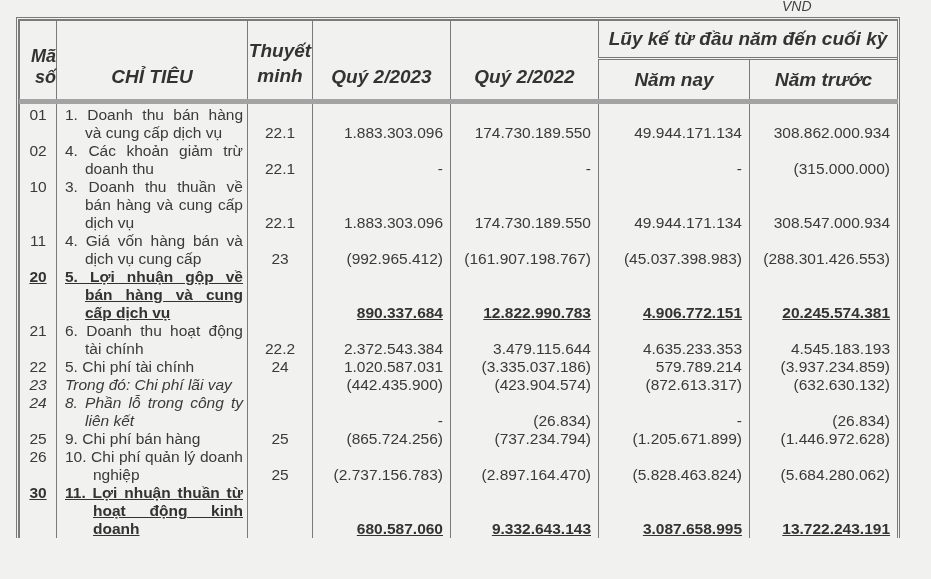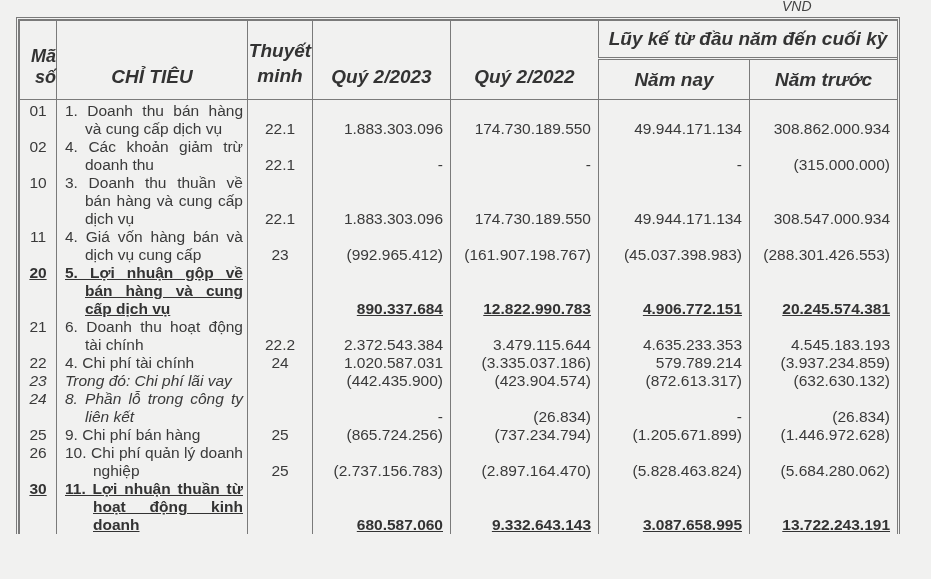--- a/index.html
+++ b/index.html
@@ -46,21 +46,21 @@
     th.tall { vertical-align: bottom; padding-bottom: 11px; }
     th.code-h { text-align: right; padding-left: 8px; font-size: 18px; }
     td {
       border-left: 1px solid #7a7a7a;
       border-right: 1px solid #7a7a7a;
       padding: 0 7px;
       vertical-align: bottom;
       line-height: 18px;
       white-space: nowrap;
     }
-    tbody tr:first-child td { border-top: 1px solid #a3a3a3; padding-top: 2px; }
+    tbody tr:first-child td { border-top: 5px solid #a3a3a3; padding-top: 2px; }
     td.code { text-align: center; vertical-align: top; padding: 0; }
     td.item { white-space: normal; text-align: justify; padding: 0 4px 0 8px; vertical-align: top; margin-left: 24px; }
     td.note { text-align: center; padding: 0; }
     td.num { text-align: right; }
     tr.bold td { font-weight: bold; color: #333; text-decoration: underline; }
     tr.ital td.code, tr.ital td.item { font-style: italic; }
     .item-text { display: block; padding-left: 20px; text-indent: -20px; }
     .item-text.wide { padding-left: 28px; text-indent: -28px; }
   </style>
 </head>
@@ -156,21 +156,21 @@
           </td>
     <td class="note">22.2</td>
     <td class="num">2.372.543.384</td>
     <td class="num">3.479.115.644</td>
     <td class="num">4.635.233.353</td>
     <td class="num">4.545.183.193</td>
   </tr>
         <tr>
     <td class="code">22</td>
     <td class="item">
-            <span class="item-text">4.  Chi phí tài chính</span>
+            <span class="item-text">5.  Chi phí tài chính</span>
           </td>
     <td class="note">24</td>
     <td class="num">1.020.587.031</td>
     <td class="num">(3.335.037.186)</td>
     <td class="num">579.789.214</td>
     <td class="num">(3.937.234.859)</td>
   </tr>
         <tr class="ital">
     <td class="code">23</td>
     <td class="item">

